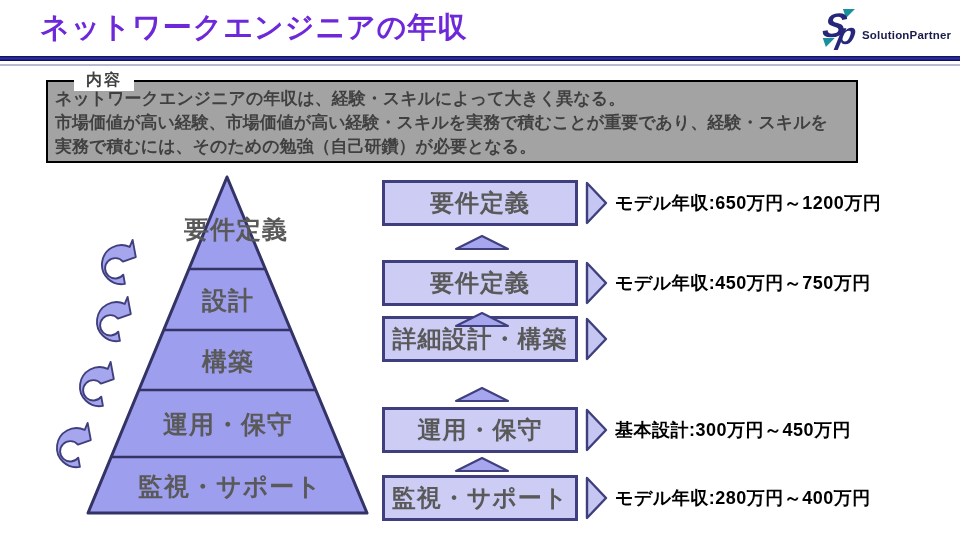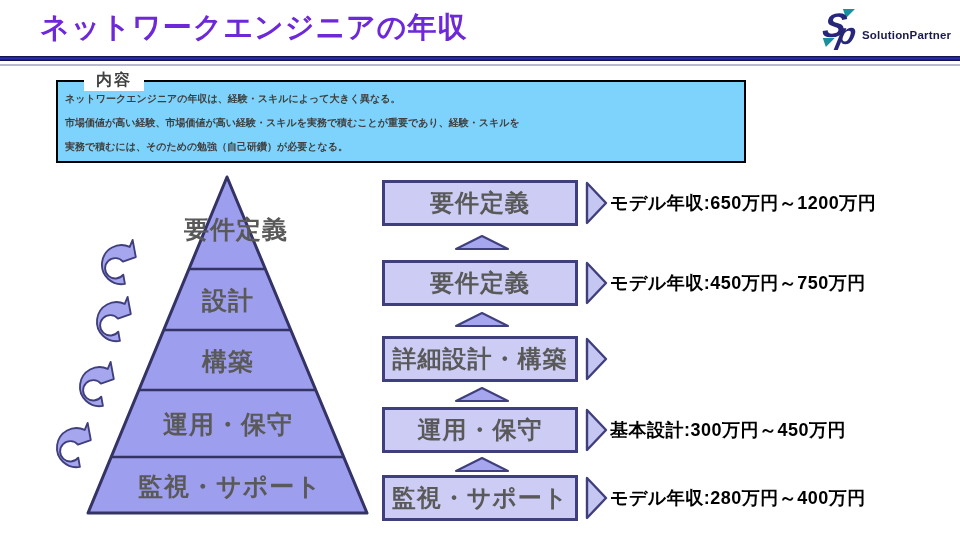--- a/index.html
+++ b/index.html
@@ -6,34 +6,34 @@
   body{font-family:"Liberation Sans","DejaVu Sans",sans-serif;}
   .slide{position:relative;width:960px;height:540px;background:#ffffff;overflow:hidden;}
 
   
   .title{position:absolute;left:40px;top:8px;font-size:29px;font-weight:bold;color:#6d28d9;letter-spacing:1px;white-space:nowrap;}
   .logo{position:absolute;right:8px;top:4px;width:152px;height:46px;}
   .rule-thick{position:absolute;left:0;top:56px;width:960px;height:5px;background:linear-gradient(180deg,#0d0d38 0%,#2f2fbe 45%,#0d0d38 100%);}
   .rule-thin{position:absolute;left:0;top:64px;width:960px;height:2px;background:#b9b9cf;}
 
   
-  .summary{position:absolute;left:56px;top:80px;width:690px;height:83px;border:2px solid #000;box-sizing:border-box;background:#7dd3fc;}
+  .summary{position:absolute;left:46px;top:80px;width:812px;height:83px;border:2px solid #000;box-sizing:border-box;background:#a3a3a3;}
   .summary-label{position:absolute;top:-12px;left:26px;background:#fff;padding:0 12px;font-size:16px;font-weight:bold;color:#404040;letter-spacing:2px;}
-  .summary-text{padding:5px 8px 0 7px;font-size:10px;font-weight:bold;color:#404040;line-height:24px;}
+  .summary-text{padding:5px 8px 0 7px;font-size:17px;font-weight:bold;color:#404040;line-height:24px;}
   .summary-text div{white-space:nowrap;}
 
   
   .pyramid-svg{position:absolute;left:40px;top:170px;}
   .pyr-label{font-size:25px;font-weight:bold;fill:#595959;letter-spacing:1px;}
 
   
   .phase-row{position:absolute;left:382px;height:46px;display:flex;align-items:center;}
   .phase-box{box-sizing:border-box;width:196px;height:46px;border:3px solid #3f3f7e;background:#ccccf5;display:flex;align-items:center;justify-content:center;font-size:24px;font-weight:bold;color:#595959;letter-spacing:1px;white-space:nowrap;}
   .right-arrow{margin-left:6px;flex:none;}
-  .salary{font-size:18px;font-weight:bold;color:#000;white-space:nowrap;letter-spacing:0.5px;}
+  .salary{margin-left:5px;font-size:18px;font-weight:bold;color:#000;white-space:nowrap;letter-spacing:0.5px;}
   .uptri{position:absolute;left:452px;}
 </style>
 </head>
 <body>
 
 <div class="slide">
 
   <div class="title">ネットワークエンジニアの年収</div>
 
   <svg class="logo" viewBox="0 0 152 46" xmlns="http://www.w3.org/2000/svg">
@@ -92,21 +92,21 @@
   </div>
 
   <div class="phase-row" style="top:260px;">
     <div class="phase-box">要件定義</div>
     <svg class="right-arrow" width="26" height="44" viewBox="0 0 26 44">
         <polygon points="3,2 22,22 3,42" fill="#c6c6f2" stroke="#3f3f7e" stroke-width="2.4" stroke-linejoin="round"></polygon>
       </svg>
     <div class="salary">モデル年収:450万円～750万円</div>
   </div>
 
-  <div class="phase-row" style="top:336px;">
+  <div class="phase-row" style="top:316px;">
     <div class="phase-box">詳細設計・構築</div>
     <svg class="right-arrow" width="26" height="44" viewBox="0 0 26 44">
         <polygon points="3,2 22,22 3,42" fill="#c6c6f2" stroke="#3f3f7e" stroke-width="2.4" stroke-linejoin="round"></polygon>
       </svg>
   </div>
 
   <div class="phase-row" style="top:407px;">
     <div class="phase-box">運用・保守</div>
     <svg class="right-arrow" width="26" height="44" viewBox="0 0 26 44">
         <polygon points="3,2 22,22 3,42" fill="#c6c6f2" stroke="#3f3f7e" stroke-width="2.4" stroke-linejoin="round"></polygon>

